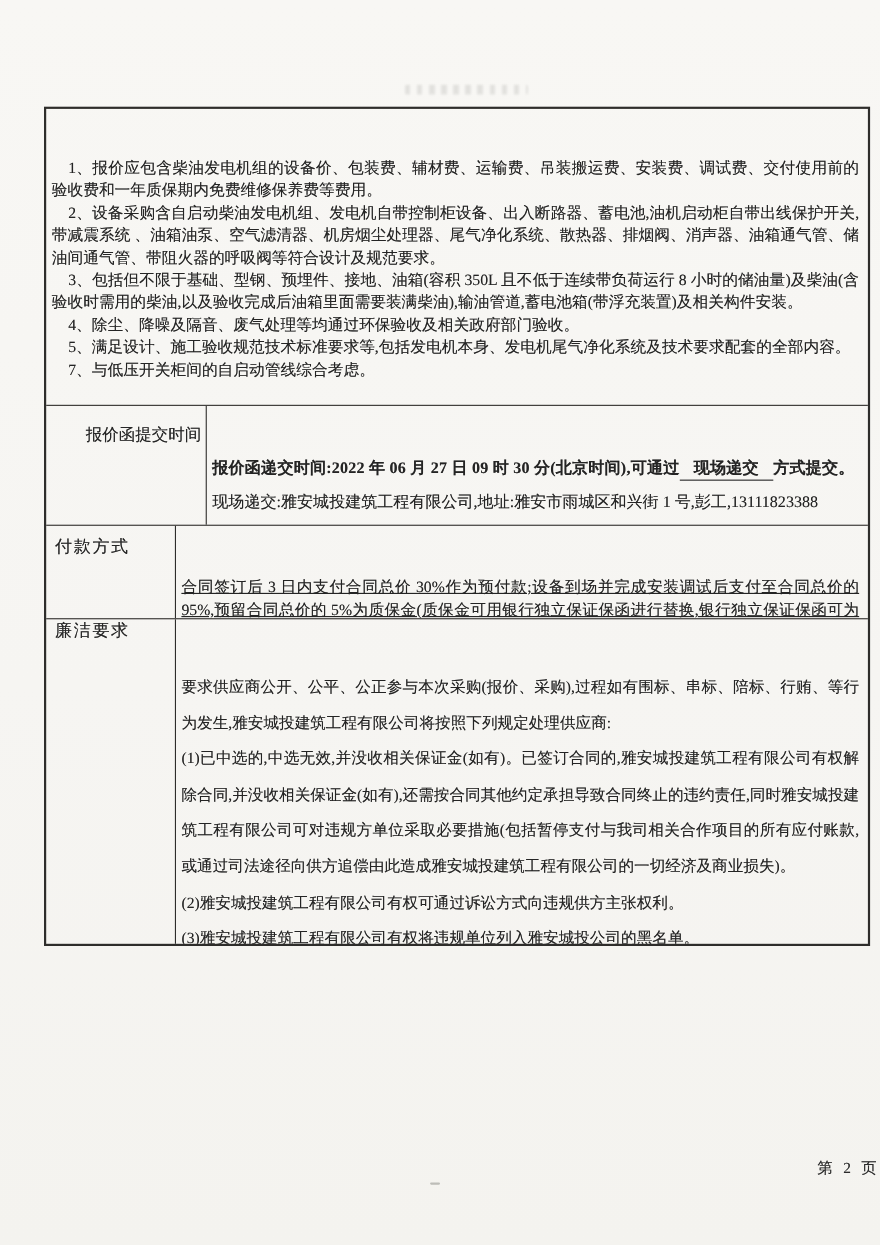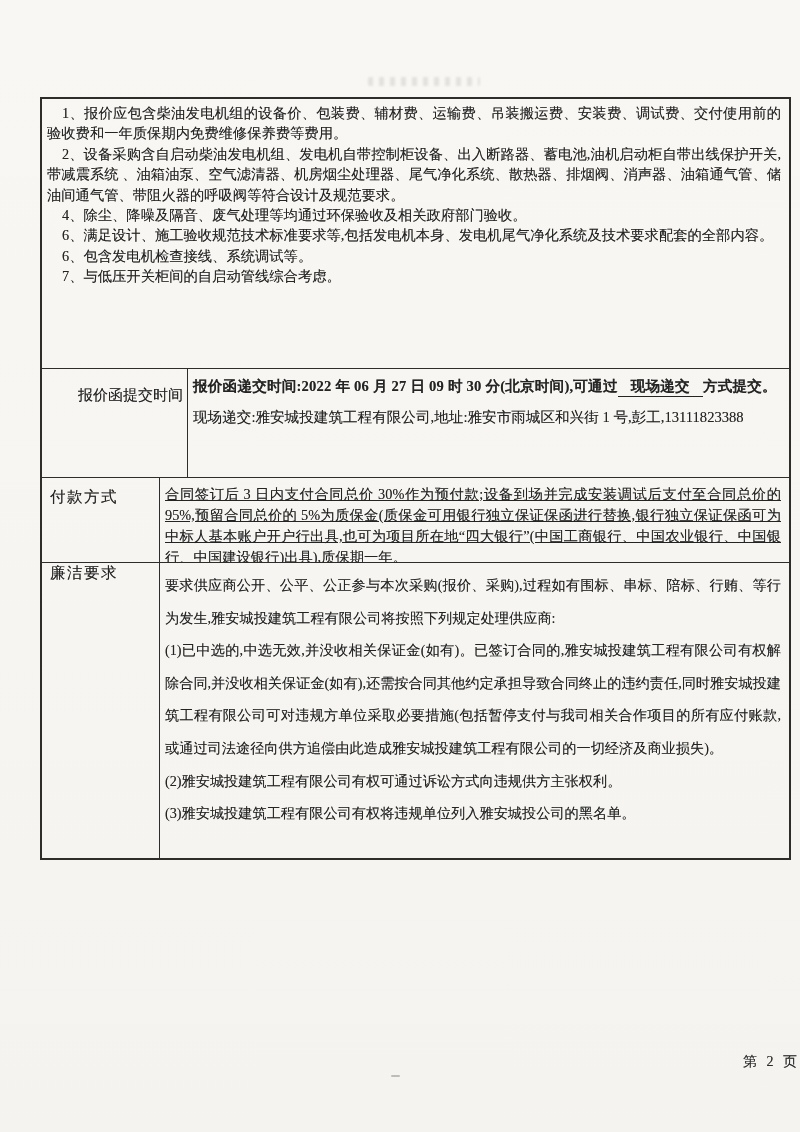--- a/index.html
+++ b/index.html
@@ -44,20 +44,21 @@
   }
   .r2 .lbl { padding-top:17px; letter-spacing:0; font-size:15px;margin-left:28px; }
   .r4 .lbl { display:flex; align-items:flex-start; padding-top:0; }
 
   .bdy {
     flex:1;
     padding:4px 8px 0 5px;
     overflow:hidden;
     text-align:justify;
     text-shadow:0 0 .4px rgba(0,0,0,.4);
+    margin-top:40px;
   }
   .r1 .bdy { font-size:14.3px; line-height:20.4px; }
   .r1 .para { text-indent:1.05em; }
 
   .r2 .bdy { font-size:14.6px; padding-top:6px; }
   .r2 .line1 { font-weight:bold; line-height:22px; letter-spacing:.2px; }
   .r2 .line2 { margin-top:9px; line-height:22px; }
   .u {
     display:inline-block;
     padding:0 13px;
@@ -85,23 +86,23 @@
 <div class="sheet">
 
   <div class="smudge-top"></div>
 
   <div class="doc-table">
 
     <div class="row first r1">
       <div class="bdy">
         <p class="para">1、报价应包含柴油发电机组的设备价、包装费、辅材费、运输费、吊装搬运费、安装费、调试费、交付使用前的验收费和一年质保期内免费维修保养费等费用。</p>
         <p class="para">2、设备采购含自启动柴油发电机组、发电机自带控制柜设备、出入断路器、蓄电池,油机启动柜自带出线保护开关,带减震系统 、油箱油泵、空气滤清器、机房烟尘处理器、尾气净化系统、散热器、排烟阀、消声器、油箱通气管、储油间通气管、带阻火器的呼吸阀等符合设计及规范要求。</p>
+        <p class="para">3、包括但不限于基础、型钢、预埋件、接地、油箱(容积 350L 且不低于连续带负荷运行 8 小时的储油量)及柴油(含验收时需用的柴油,以及验收完成后油箱里面需要装满柴油),输油管道,蓄电池箱(带浮充装置)及相关构件安装。</p>
         <p class="para">4、除尘、降噪及隔音、废气处理等均通过环保验收及相关政府部门验收。</p>
-        <p class="para">6、满足设计、施工验收规范技术标准要求等,包括发电机本身、发电机尾气净化系统及技术要求配套的全部内容。</p>
-        <p class="para">6、包含发电机检查接线、系统调试等。</p>
+        <p class="para">5、满足设计、施工验收规范技术标准要求等,包括发电机本身、发电机尾气净化系统及技术要求配套的全部内容。</p>
         <p class="para">7、与低压开关柜间的自启动管线综合考虑。</p>
       </div>
     </div>
 
     <div class="row r2">
       <div class="lbl">
         <span>报价函提交时间</span>
       </div>
       <div class="bdy">
         <p class="line1">

